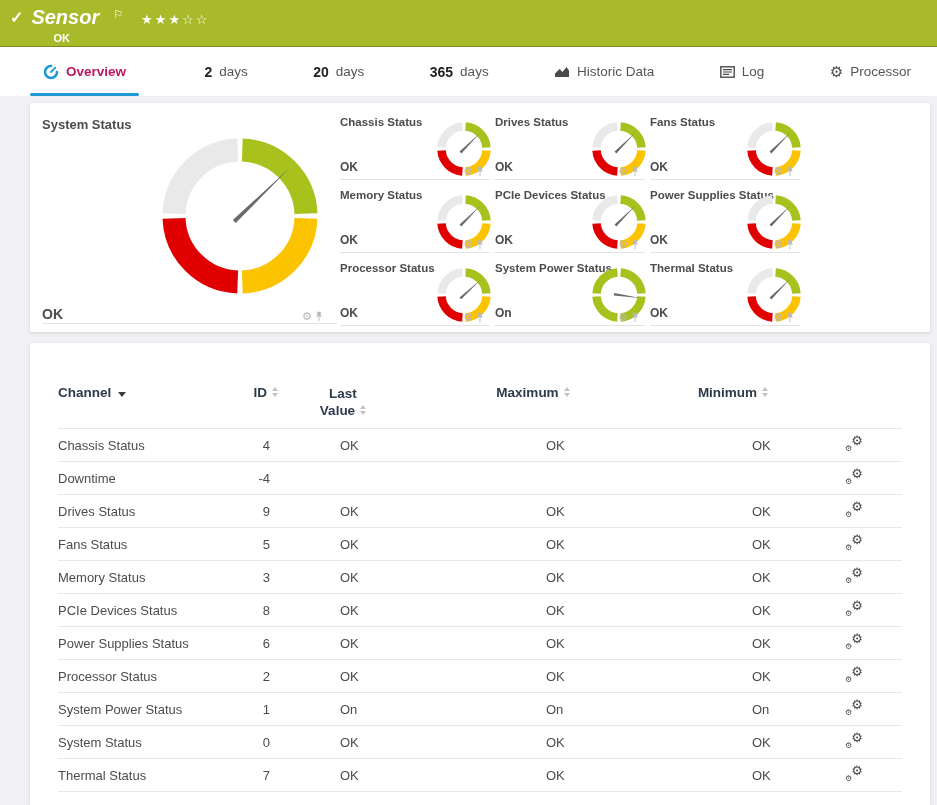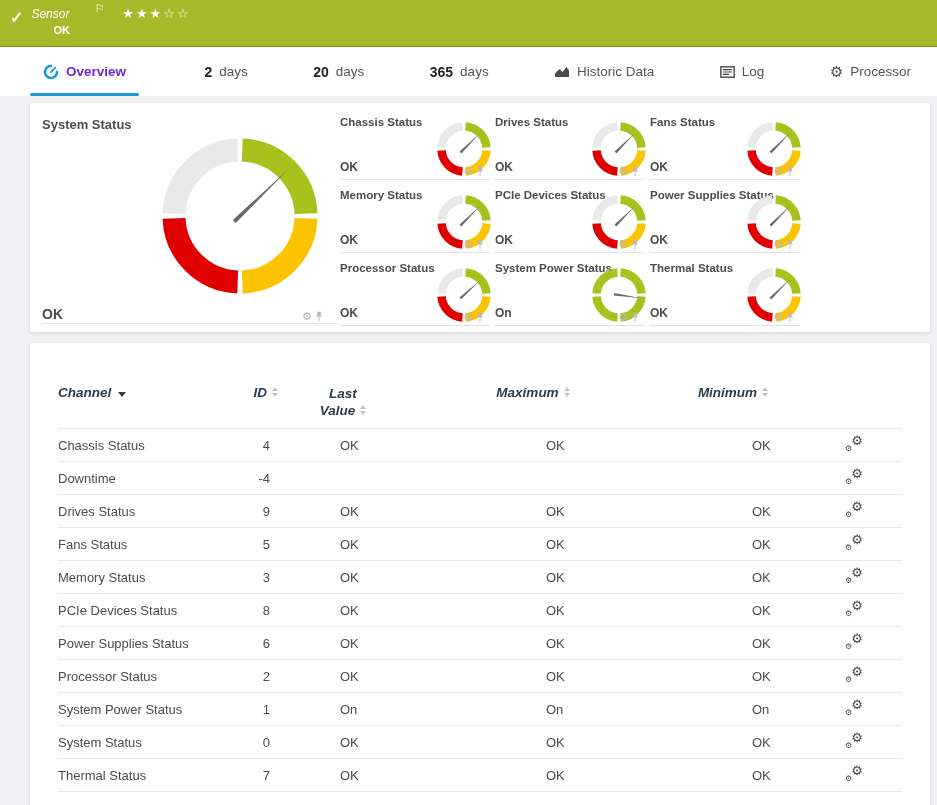--- a/index.html
+++ b/index.html
@@ -6,36 +6,36 @@
   html,body { width:937px; height:805px; overflow:hidden; }
   body { font-family:"Liberation Sans", sans-serif; background:#f1f1f3; }
   .page { position:relative; width:937px; height:805px; }
 
   
   .banner { position:absolute; left:0; top:0; width:937px; height:47px;
             background:var(--banner,#a8ba2a); color:#fff; display:flex; align-items:flex-start;
             padding:6px 0 0 10px; border-bottom:1px solid rgba(0,0,0,.25); }
   .chk { font-size:16px; font-weight:bold; margin:2px 8px 0 0; }
   .banner-line1 { display:flex; align-items:baseline; }
-  .sensor-word { font-style:italic; font-size:12px; font-weight:400; margin-right:19px; }
+  .sensor-word { font-style:italic; font-size:20px; font-weight:700; margin-right:8px; }
   .sensor-title { font-size:17px; font-weight:bold; }
   .flag { font-size:11px; margin:0 4px 0 6px; position:relative; top:-6px; cursor:pointer; }
   .stars { font-size:13px; letter-spacing:2px; margin-left:14px; cursor:pointer; }
   .banner-status { font-size:11px; font-weight:bold; margin:3px 0 0 22px; }
 
   
   .tabbar { position:absolute; left:0; top:47px; width:937px; height:49px; background:#fff;
             display:flex; align-items:stretch; justify-content:space-between; padding:0 26px 0 30px; }
   .tab { display:flex; align-items:center; gap:7px; font-size:13.5px; color:#555;
          position:relative; cursor:pointer; }
   .tab .tab-icon { display:inline-flex; align-items:center; color:#4a4a4a; }
   .tab .tab-num { font-weight:bold; color:#222; font-size:14px; }
   .tab .tab-label { color:#555; }
   .tab.active { padding:0 13px; }
-  .tab.active .tab-label { color:#6d28d9; font-weight:bold; }
+  .tab.active .tab-label { color:#be185d; font-weight:bold; }
   .tab.active .tab-icon { color:var(--accent,#1d9ad6); }
   .tab.active .underline { position:absolute; left:0; right:0; bottom:0; height:3px;
                            background:var(--accent,#1d9ad6); border-radius:2px; }
   .gear-glyph { font-size:15px; line-height:1; }
 
   
   .panel { position:absolute; background:#fff; box-shadow:0 1px 3px rgba(0,0,0,.13); }
   .panel-gauges { left:30px; top:103px; width:900px; height:229px; }
   .panel-table  { left:30px; top:343px; width:900px; height:462px; }
 
@@ -54,21 +54,21 @@
   .mini-gauge { position:absolute; right:-3px; top:5px; width:58px; height:58px; }
   .mini-value { position:absolute; left:0; bottom:5px; font-size:12px; font-weight:bold; color:#4c4c4c; }
   .panel-tools { display:flex; align-items:flex-end; gap:3px; }
   .mini .panel-tools { position:absolute; right:6px; bottom:2px; }
   .tool-gear { font-size:11px; line-height:1; color:#b9b9b9; cursor:pointer; }
 
   
   .table-inner { padding:0 28px; }
   .thead { display:grid; grid-template-columns:190px 30px 130px 250px 150px 1fr;
            padding-top:42px; height:85px; font-size:13.5px; font-weight:bold; color:#2c3b4d; }
-  .th { cursor:pointer;font-style:italic; }
+  .th { cursor:pointer; }
   .th0 { text-align:left; }
   .th1 { text-align:right; }
   .th2 { width:66px; margin:0 auto; text-align:center; line-height:17px; }
   .th3,.th4 { text-align:center; }
   .sort-both { display:inline-flex; flex-direction:column; margin-left:5px; vertical-align:middle; position:relative; top:-1px; }
   .s-up { width:0; height:0; border-left:3.5px solid transparent; border-right:3.5px solid transparent;
           border-bottom:4px solid #c3c3c3; margin-bottom:2px; }
   .s-dn { width:0; height:0; border-left:3.5px solid transparent; border-right:3.5px solid transparent;
           border-top:4px solid #c3c3c3; }
   .sort-active { display:inline-block; width:0; height:0; border-left:4px solid transparent;

